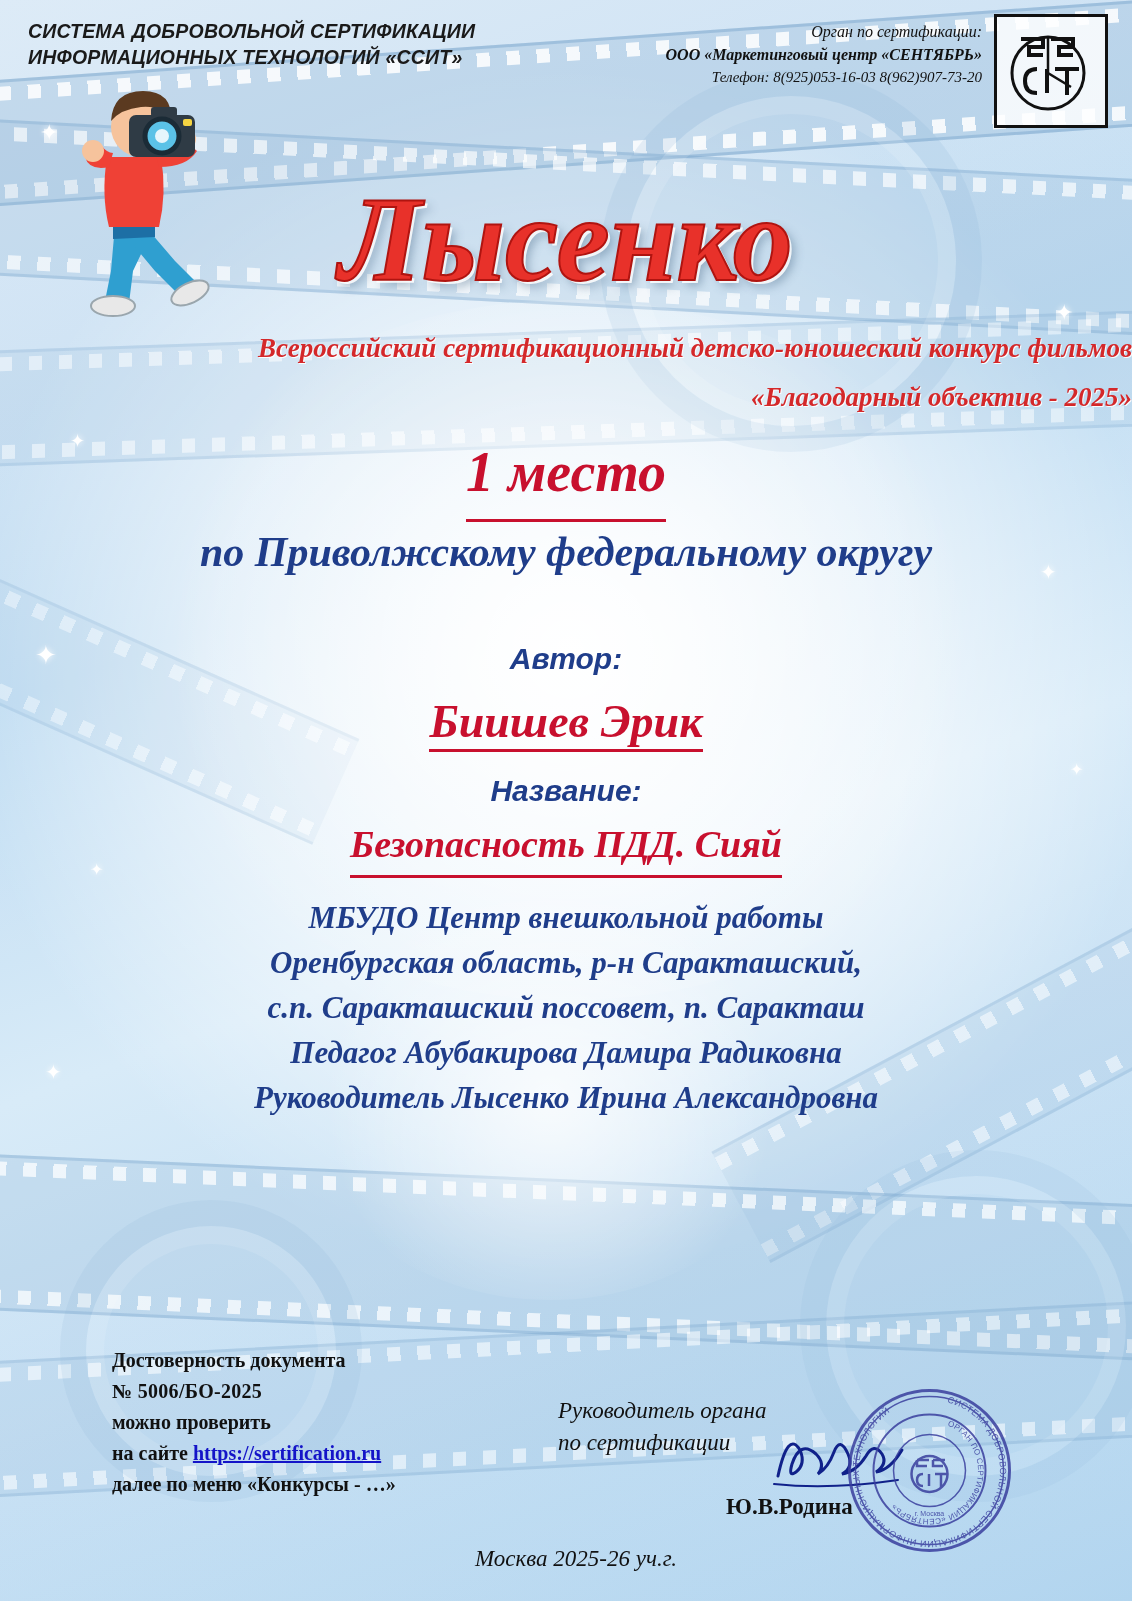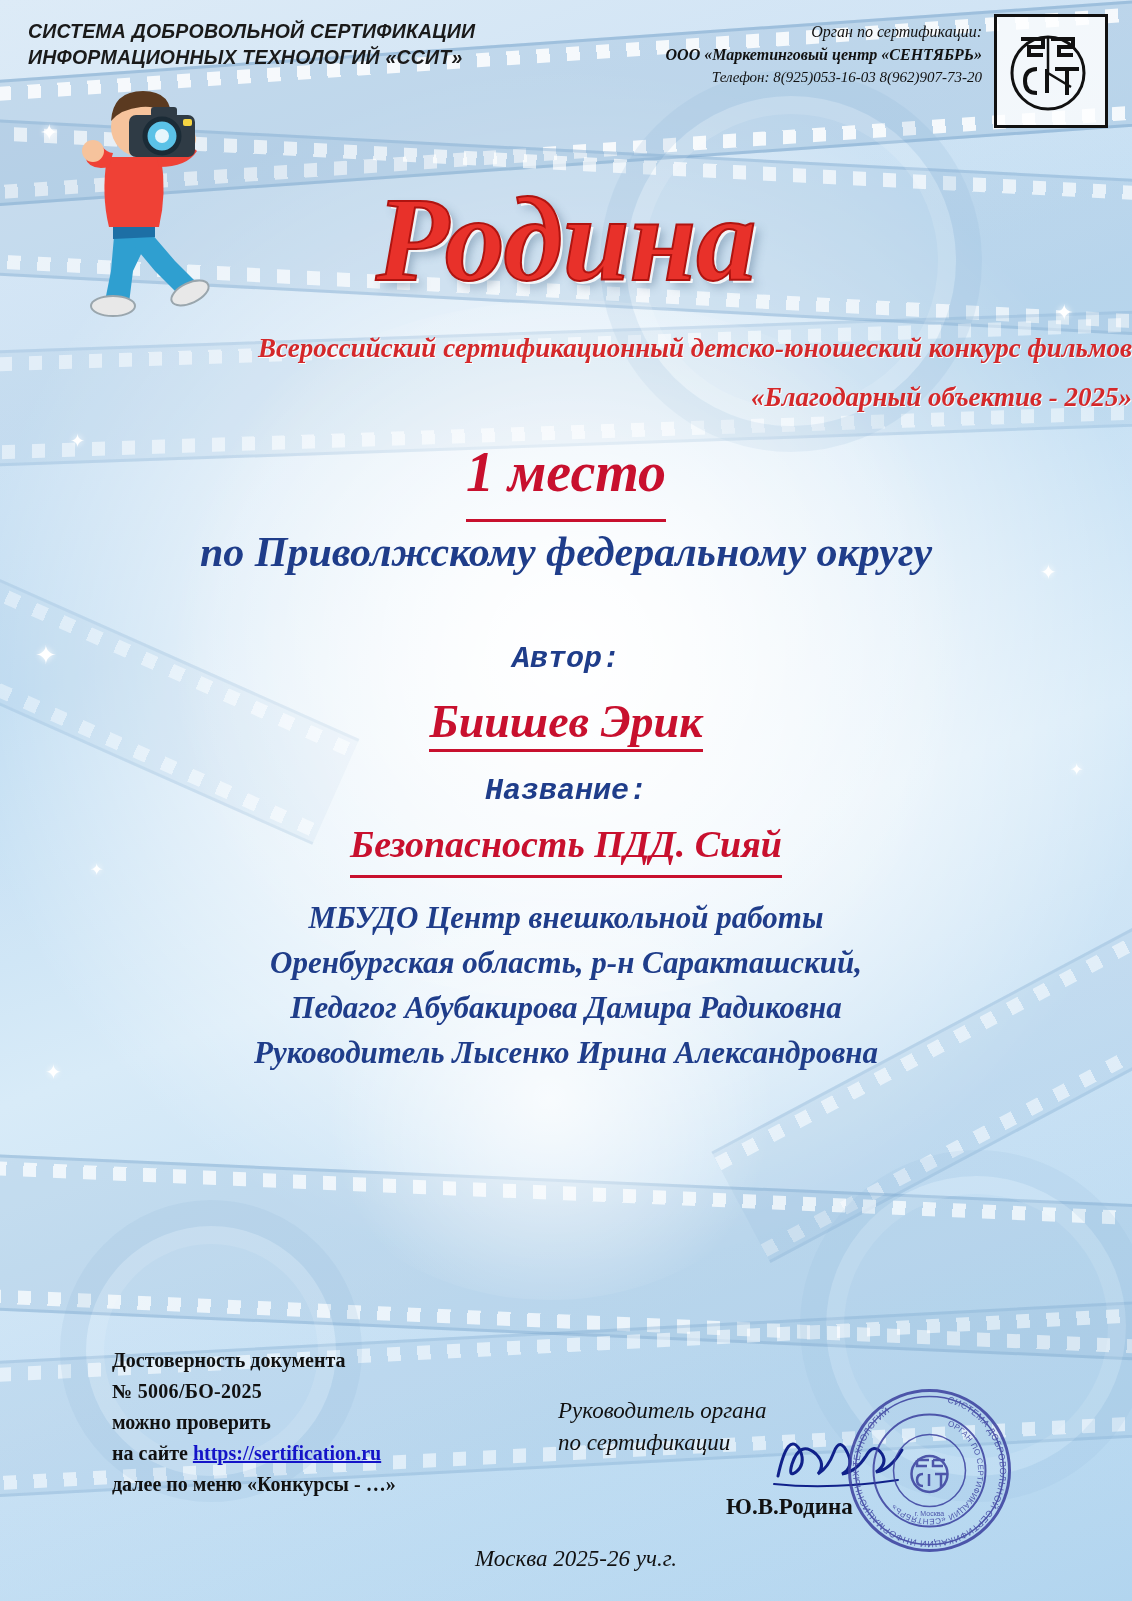--- a/index.html
+++ b/index.html
@@ -172,21 +172,21 @@
     font-style: italic;
     font-weight: bold;
     font-size: 42px;
     color: #1f3d8a;
   }
 
   .label-author, .label-title {
     position: absolute;
     left: 0; right: 0;
     text-align: center;
-    font-family: Liberation Mono, monospace;
+    font-family: Liberation Sans, sans-serif;
     font-style: italic;
     font-weight: bold;
     font-size: 30px;
     color: #1f3d8a;
   }
   .label-author { top: 642px; }
   .label-title { top: 774px; }
 
   .author-name {
     position: absolute;
@@ -358,36 +358,37 @@
       <path d="M56 46 Q58 16 88 16 Q118 16 116 46 Q108 30 86 32 Q66 34 56 46 Z" fill="#5b3a20"></path>
 
       <rect x="74" y="40" width="66" height="42" rx="7" fill="#2f3b45"></rect>
       <rect x="96" y="32" width="26" height="10" rx="3" fill="#2f3b45"></rect>
       <circle cx="107" cy="61" r="17" fill="#5bc2e7" stroke="#1b2b36" stroke-width="5"></circle>
       <circle cx="107" cy="61" r="7" fill="#ffffff" opacity="0.85"></circle>
       <rect x="128" y="44" width="9" height="7" rx="2" fill="#f5d442"></rect>
     </svg>
   </div>
 
-  <div class="diplom-title">Родина</div>
+  <div class="diplom-title">Лысенко</div>
   <div class="contest-line1">Всероссийский  сертификационный детско-юношеский  конкурс фильмов</div>
   <div class="contest-line2">«Благодарный объектив - 2025»</div>
 
   <div class="place"><span>1 место</span></div>
   <div class="district">по Приволжскому федеральному округу</div>
 
   <div class="label-author">Автор:</div>
   <div class="author-name"><span>Биишев Эрик</span></div>
 
   <div class="label-title">Название:</div>
   <div class="work-title"><span>Безопасность ПДД. Сияй</span></div>
 
   <div class="org-block">
     <div>МБУДО Центр внешкольной работы</div>
     <div>Оренбургская область, р-н Саракташский,</div>
+    <div>с.п. Саракташский поссовет, п. Саракташ</div>
     <div>Педагог Абубакирова Дамира Радиковна</div>
     <div>Руководитель Лысенко Ирина Александровна</div>
   </div>
 
   <div class="verify">
     <div>Достоверность документа</div>
     <div class="num">№ 5006/БО-2025</div>
     <div>можно проверить</div>
     <div><span>на сайте </span><a href="#">https://sertification.ru</a></div>
     <div>далее по меню «Конкурсы - …»</div>

